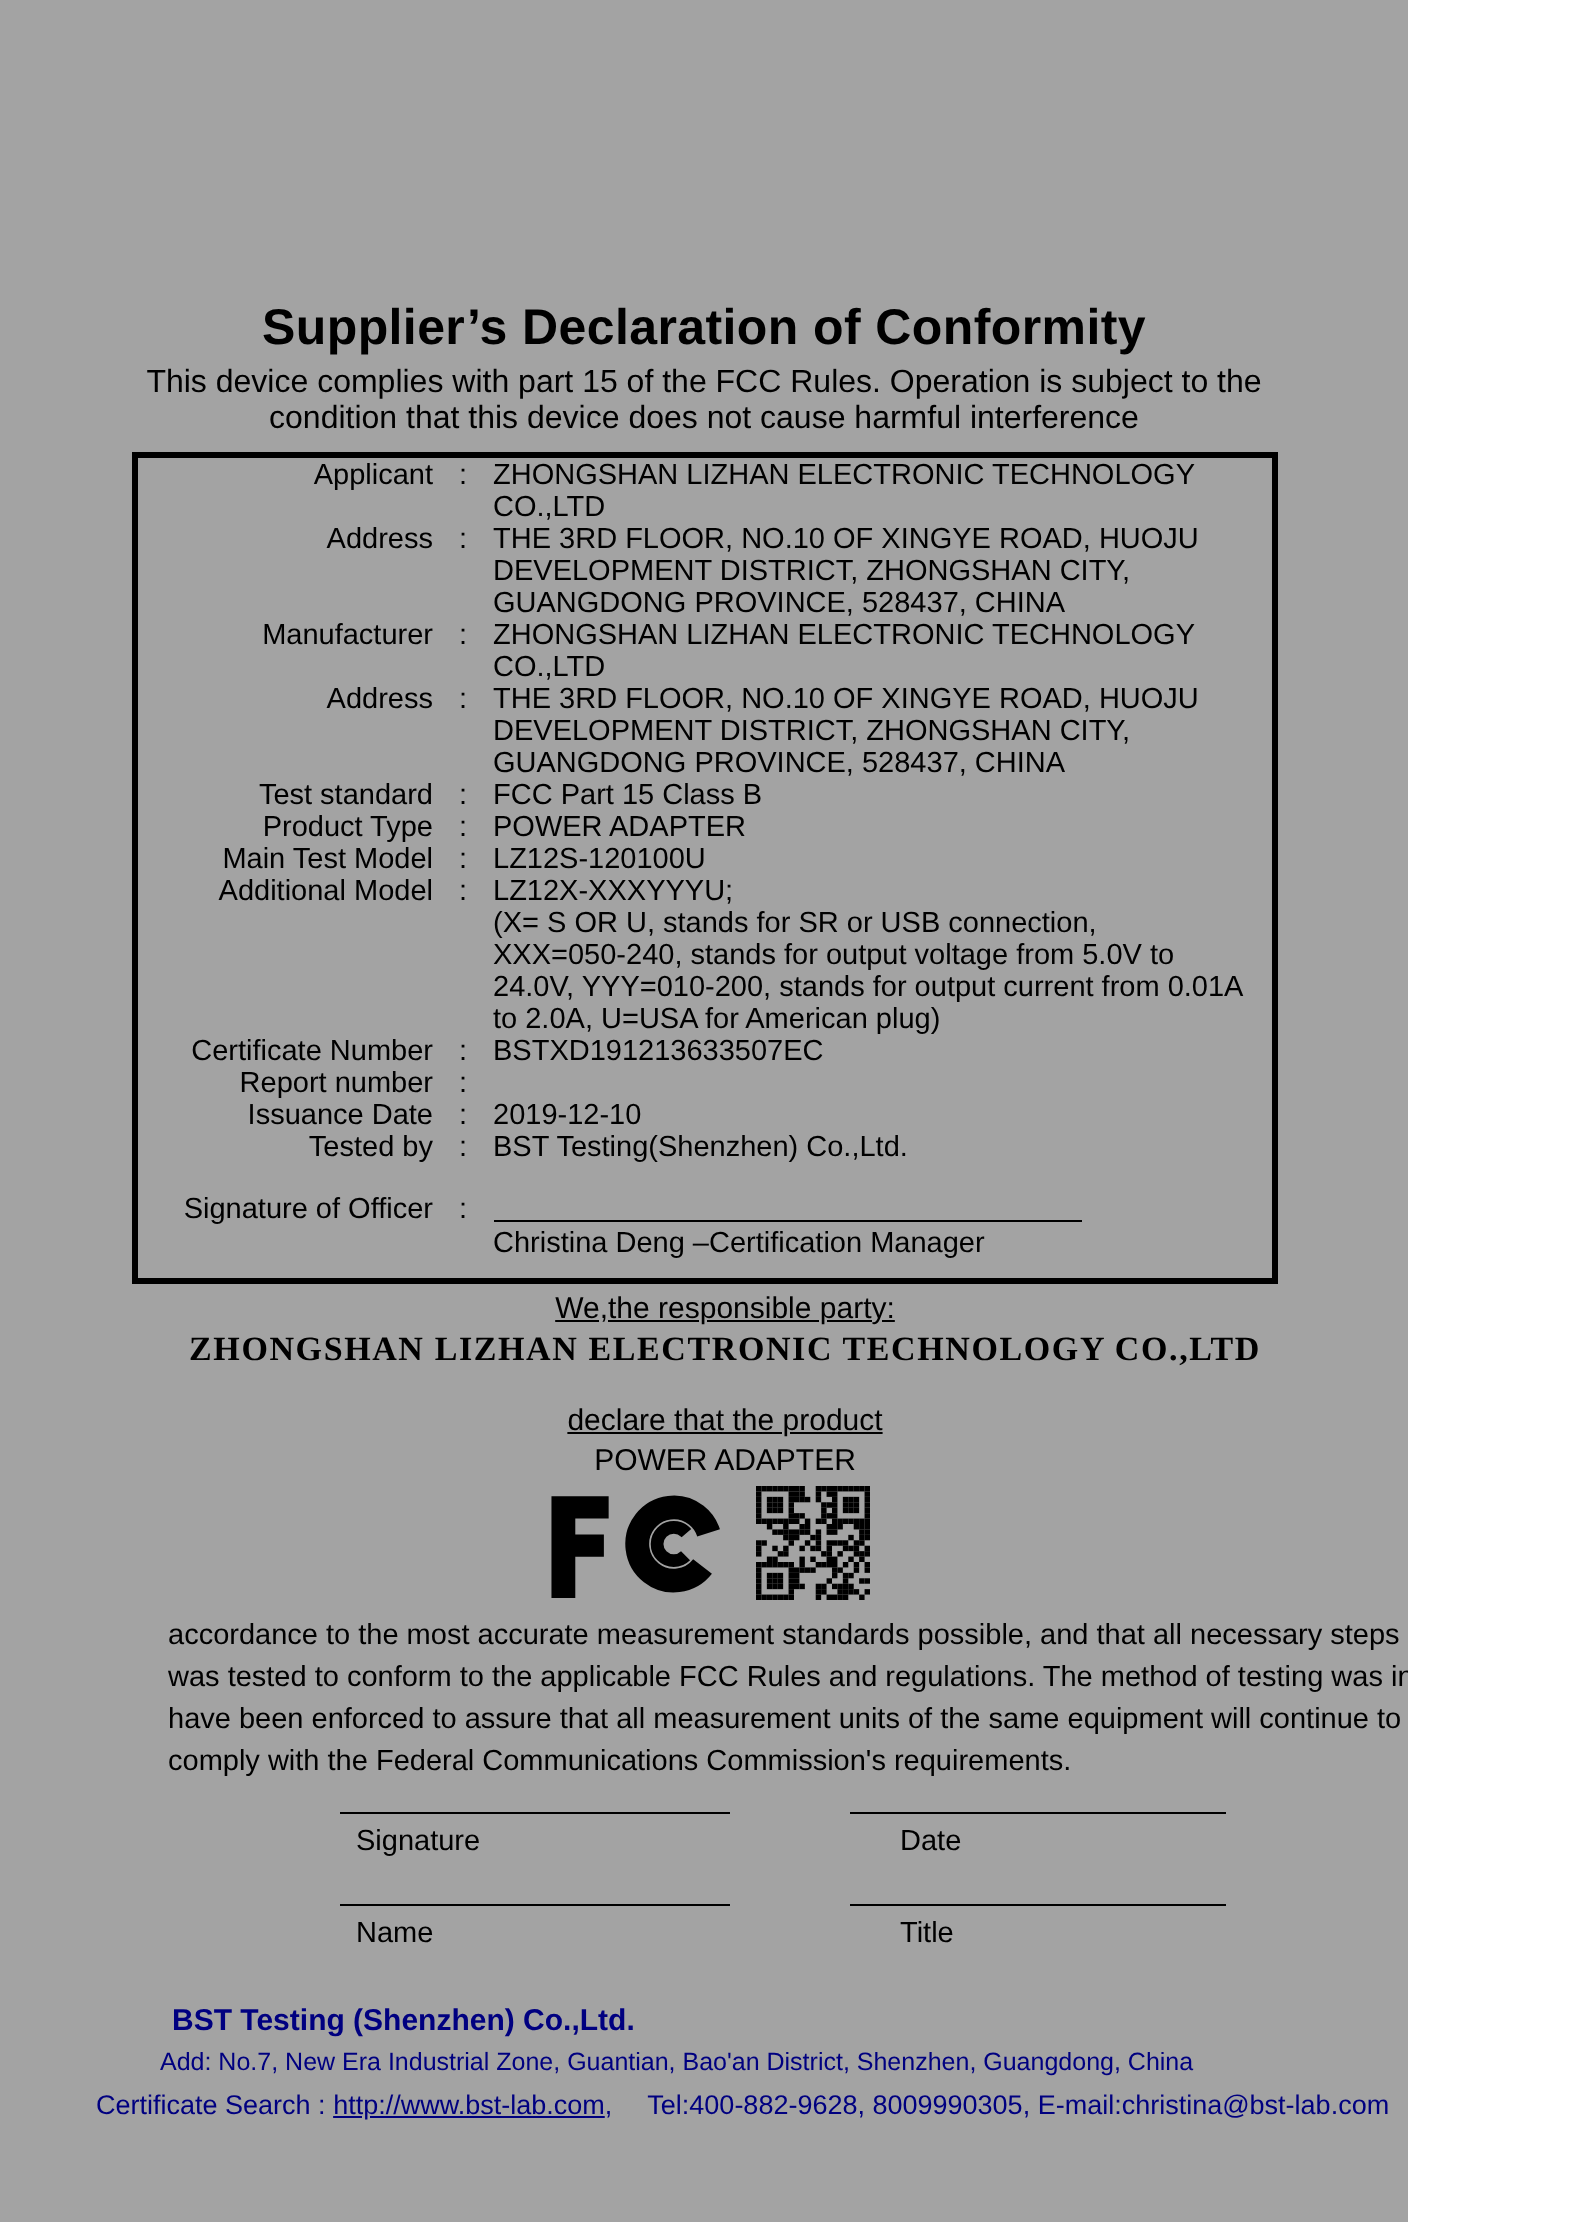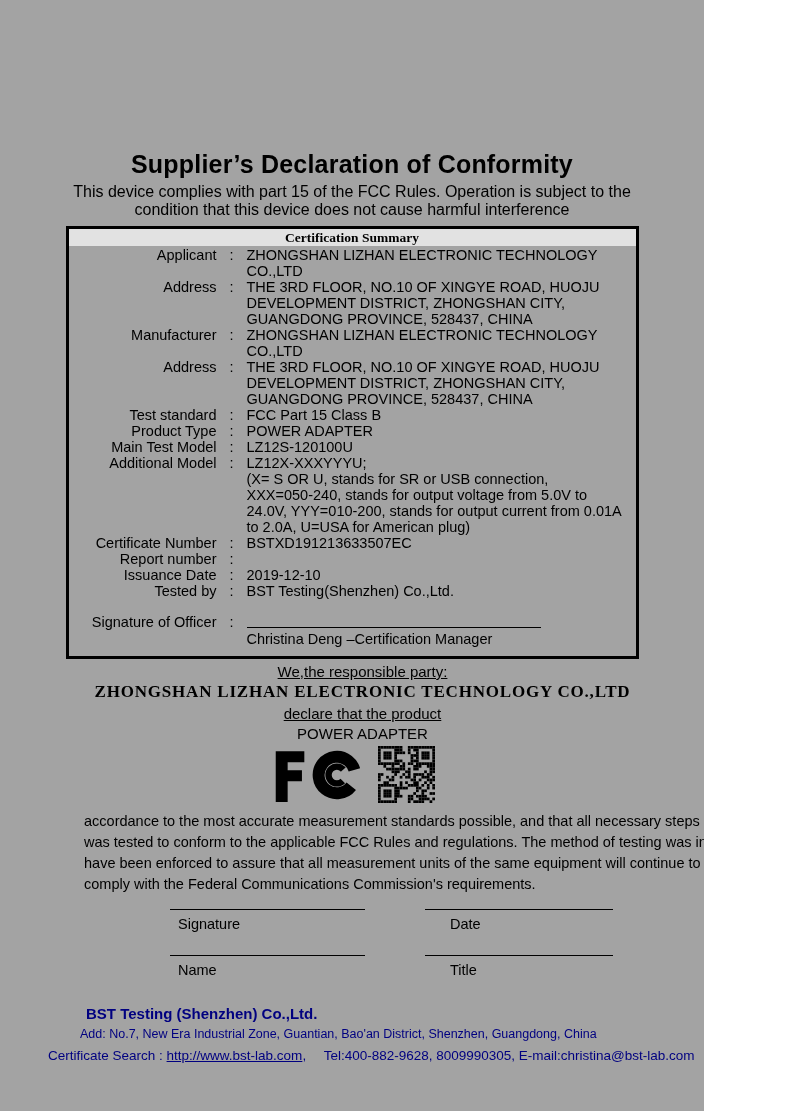--- a/index.html
+++ b/index.html
@@ -29,21 +29,21 @@
   .sig-underline{width:294px;height:13px;border-bottom:1.5px solid #000;}
   .officer-signer{margin-top:3px;}
   .box-bottom-pad{height:9px;}
   
   .center-line{text-align:center;padding-left:21px;}
   .decl-intro{font-size:15px;margin-top:4px;text-decoration:underline;}
   .decl-company{
     font-family:"Liberation Serif","DejaVu Serif",serif;font-weight:bold;
     font-size:17px;letter-spacing:0.8px;margin-top:2px;
   }
-  .decl-declare{font-size:15px;margin-top:3px;text-decoration:underline;}
+  .decl-declare{font-size:15px;margin-top:17px;text-decoration:underline;}
   .decl-product{font-size:15px;margin-top:3px;}
   .u-inline{display:inline-block;text-decoration:underline;}
   
   .logo-row{display:flex;justify-content:center;align-items:center;margin-top:4px;gap:5px;}
   .fcc-svg{display:block;}
   .qr-svg{display:block;}
   
   .main-paragraph{margin:8px 0 0 84px;width:632px;font-size:14.5px;}
   .main-paragraph div{line-height:21px;}
   
@@ -69,21 +69,20 @@
 <div class="page">
 
   <h1 class="doc-title">Supplier’s Declaration of Conformity</h1>
 
   <div class="subtitle">
       <div>This device complies with part 15 of the FCC Rules. Operation is subject to the</div>
       <div>condition that this device does not cause harmful interference</div>
     </div>
 
   <div class="summary-box">
-    <div class="summary-header">Certification Summary</div>
     <div class="summary-rows" id="summary-rows">
         <div class="srow">
           <div class="slabel">Applicant</div>
           <div class="scolon">:</div>
           <div class="svalue">
             <div>ZHONGSHAN LIZHAN ELECTRONIC TECHNOLOGY</div>
             <div>CO.,LTD</div>
           </div>
         </div>
         <div class="srow">

